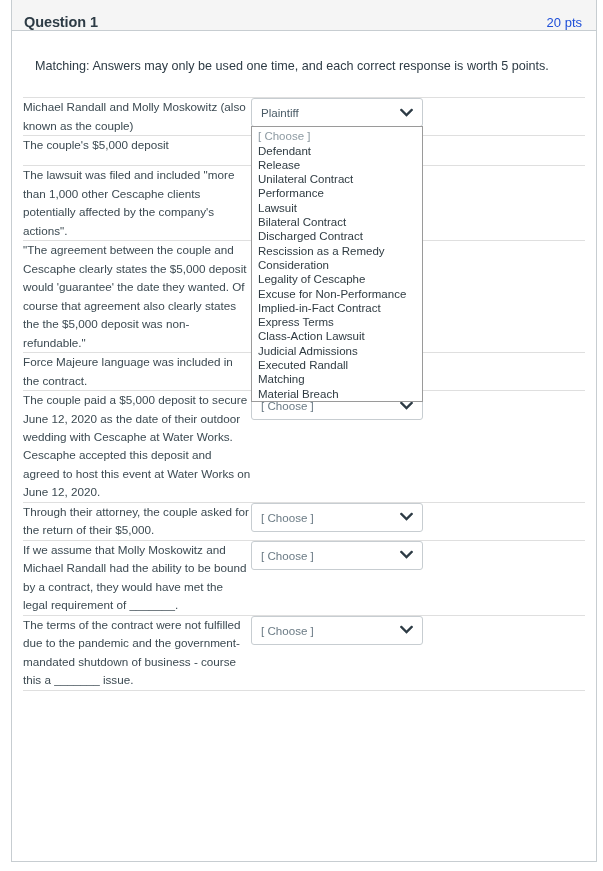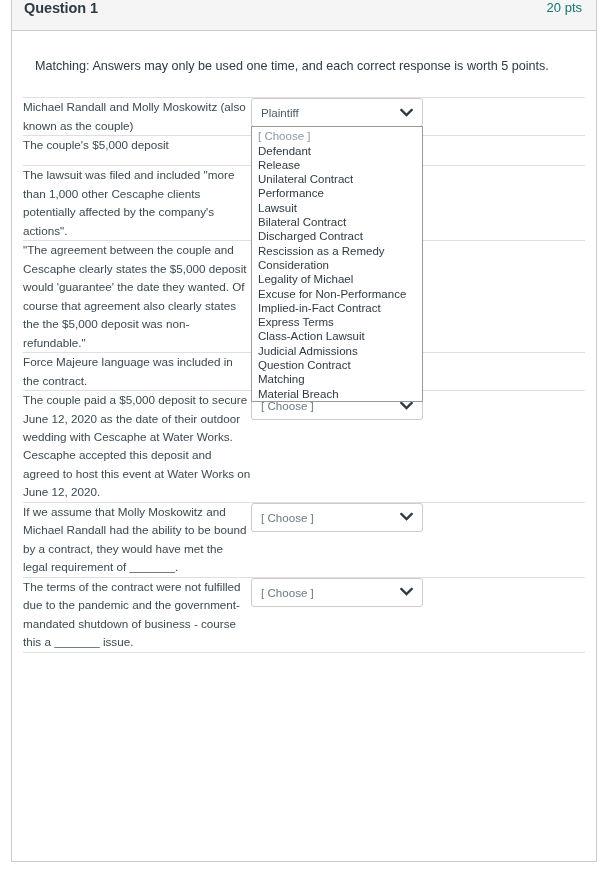--- a/index.html
+++ b/index.html
@@ -27,33 +27,33 @@
   }
 
   
   .q-header {
     position: relative;
     height: 31px;
     background: #f5f5f5;
     border-bottom: 1px solid #c7cdd1;
     box-sizing: border-box;
     display: flex;
-    align-items: flex-start;
+    align-items: flex-end;
     justify-content: space-between;
     padding: 0 14px 0 12px;
   }
   .q-title {
     font-size: 14.5px;
     font-weight: bold;
     color: #2d3b45;
     letter-spacing: -0.1px;
   }
   .q-points {
     font-size: 13px;
-    color: #0f766e;
+    color: #1d4ed8;
   }
 
   
   .q-body {
     position: relative;
     padding: 0 11px;
   }
 
   .instructions {
     font-size: 12.6px;
@@ -185,27 +185,27 @@
                   <div class="dd-item muted">[ Choose ]</div>
                   <div class="dd-item">Defendant</div>
                   <div class="dd-item">Release</div>
                   <div class="dd-item">Unilateral Contract</div>
                   <div class="dd-item">Performance</div>
                   <div class="dd-item">Lawsuit</div>
                   <div class="dd-item">Bilateral Contract</div>
                   <div class="dd-item">Discharged Contract</div>
                   <div class="dd-item">Rescission as a Remedy</div>
                   <div class="dd-item">Consideration</div>
-                  <div class="dd-item">Legality of Michael</div>
+                  <div class="dd-item">Legality of Cescaphe</div>
                   <div class="dd-item">Excuse for Non-Performance</div>
                   <div class="dd-item">Implied-in-Fact Contract</div>
                   <div class="dd-item">Express Terms</div>
                   <div class="dd-item">Class-Action Lawsuit</div>
                   <div class="dd-item">Judicial Admissions</div>
-                  <div class="dd-item">Question Contract</div>
+                  <div class="dd-item">Executed Randall</div>
                   <div class="dd-item">Matching</div>
                   <div class="dd-item">Material Breach</div>
                   <div class="dd-item selected" style="background: rgb(26, 140, 250);">Plaintiff</div>
                 </div>
               </div>
             </td>
           </tr>
           <tr class="match-row">
             <td class="cell-text">The couple's $5,000 deposit</td>
             <td class="cell-answer">
@@ -275,20 +275,35 @@
                   <span class="chevron">
                     <svg width="13" height="9" viewBox="0 0 13 9" xmlns="http://www.w3.org/2000/svg">
                       <path d="M1.3 1.4 L6.5 6.6 L11.7 1.4" stroke="#2d3b45" stroke-width="2.2" fill="none" stroke-linecap="square"></path>
                     </svg>
                   </span>
                 </div>
               </div>
             </td>
           </tr>
           <tr class="match-row">
+            <td class="cell-text">Through their attorney, the couple asked for the return of their $5,000.</td>
+            <td class="cell-answer">
+              <div class="dd-anchor">
+                <div class="select-box">
+                  <span class="select-value placeholder">[ Choose ]</span>
+                  <span class="chevron">
+                    <svg width="13" height="9" viewBox="0 0 13 9" xmlns="http://www.w3.org/2000/svg">
+                      <path d="M1.3 1.4 L6.5 6.6 L11.7 1.4" stroke="#2d3b45" stroke-width="2.2" fill="none" stroke-linecap="square"></path>
+                    </svg>
+                  </span>
+                </div>
+              </div>
+            </td>
+          </tr>
+          <tr class="match-row">
             <td class="cell-text">If we assume that Molly Moskowitz and Michael Randall had the ability to be bound by a contract, they would have met the legal requirement of _______.</td>
             <td class="cell-answer">
               <div class="dd-anchor">
                 <div class="select-box">
                   <span class="select-value placeholder">[ Choose ]</span>
                   <span class="chevron">
                     <svg width="13" height="9" viewBox="0 0 13 9" xmlns="http://www.w3.org/2000/svg">
                       <path d="M1.3 1.4 L6.5 6.6 L11.7 1.4" stroke="#2d3b45" stroke-width="2.2" fill="none" stroke-linecap="square"></path>
                     </svg>
                   </span>

